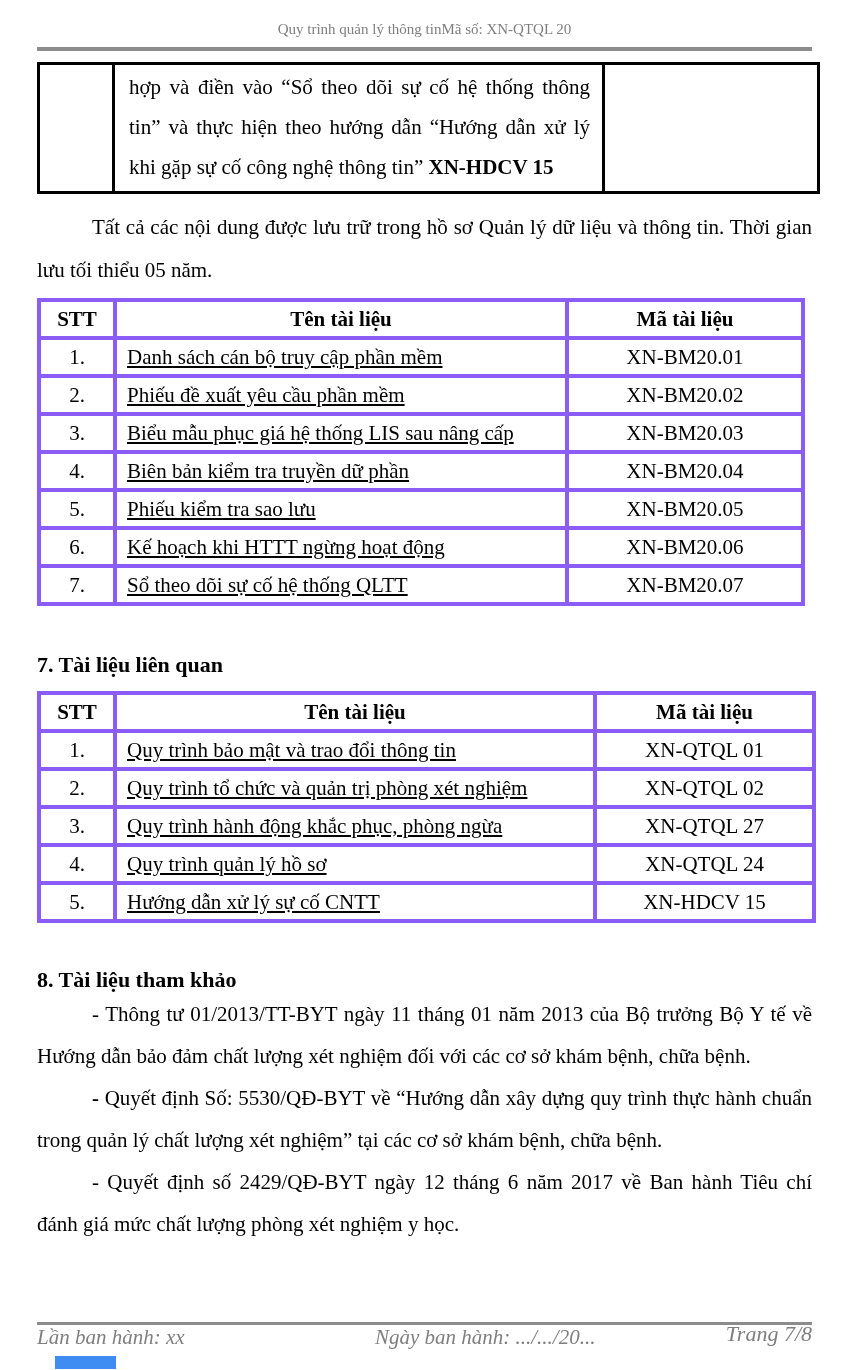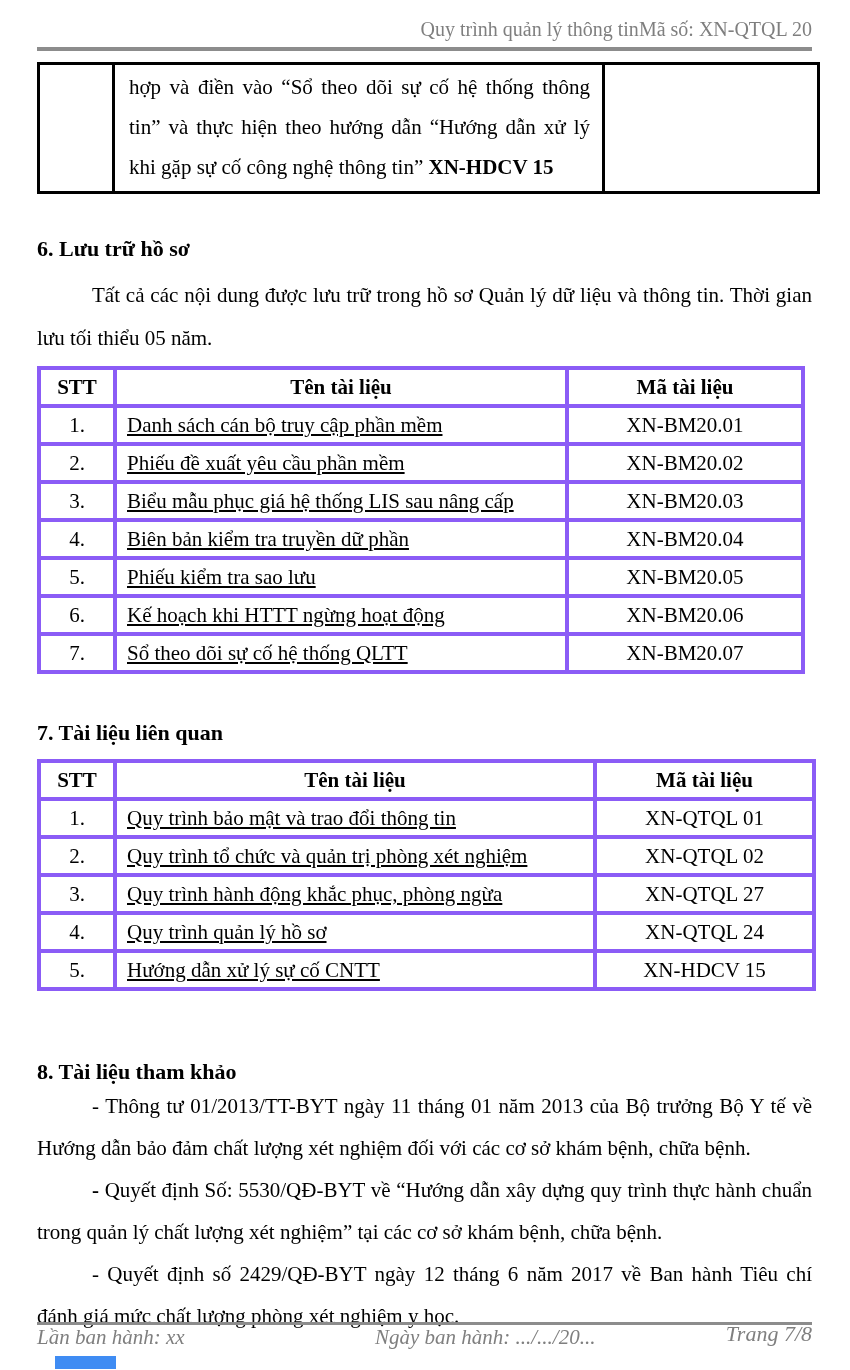--- a/index.html
+++ b/index.html
@@ -9,25 +9,25 @@
     position: relative;
     width: 850px;
     height: 1370px;
     background: #ffffff;
     overflow: hidden;
     padding: 0 38px 0 37px;
   }
   
   .hdr-row {
     display: flex;
-    justify-content: flex-end;
+    justify-content: center;
     align-items: flex-end;
     padding-top: 16px;
     color: #7f7f7f;
-    font-size: 20px;
+    font-size: 15px;
     line-height: 26px;
   }
   .hdr-rule {
     margin-top: 5px;
     height: 4px;
     background: #8c8c8c;
   }
   
   .carry-table {
     margin-top: 11px;
@@ -52,21 +52,21 @@
     text-align: justify;
   }
   
   .sec-heading {
     font-weight: bold;
     font-size: 22px;
     line-height: 26px;
   }
   .h6 { margin-top: 42px; }
   .h7 { margin-top: 46px; }
-  .h8 { margin-top: 68px; }
+  .h8 { margin-top: 44px; }
   .para {
     font-size: 21px;
     line-height: 43px;
     text-align: justify;
     text-indent: 55px;
   }
   .p6 { margin-top: 12px; }
   .ref-para { line-height: 42px; }
   
   .doc-table {
@@ -136,21 +136,20 @@
         <tr>
       <td class="c0"></td>
       <td class="c1">
         <div class="carry-body"><span>hợp và điền vào “Sổ theo dõi sự cố hệ thống thông tin” và thực hiện theo hướng dẫn “Hướng dẫn xử lý khi gặp sự cố công nghệ thông tin” </span><span style="font-weight: bold;">XN-HDCV 15</span></div>
       </td>
       <td class="c2"></td>
     </tr>
   </tbody>
     </table>
 
-  <div class="sec-heading h6">6. Lưu trữ hồ sơ</div>
   <p class="para p6">Tất cả các nội dung được lưu trữ trong hồ sơ Quản lý dữ liệu và thông tin. Thời gian lưu tối thiểu 05 năm.</p>
   <table class="doc-table tbl-a">
       <thead>
         <tr>
           <th>STT</th>
           <th>Tên tài liệu</th>
           <th>Mã tài liệu</th>
         </tr>
       </thead>
       <tbody>

